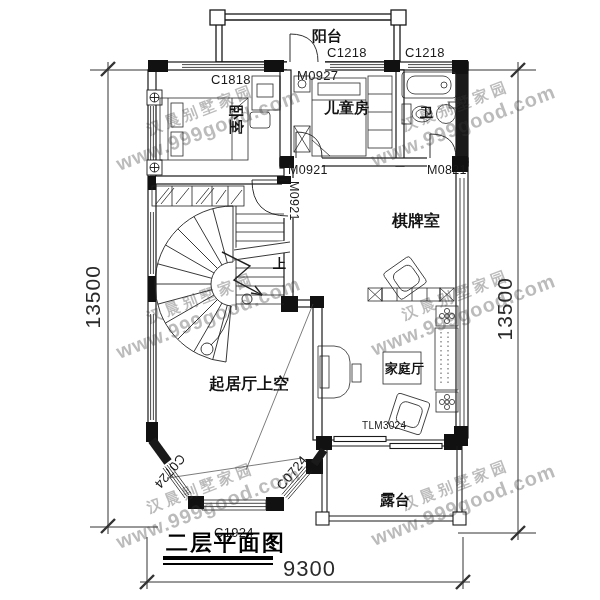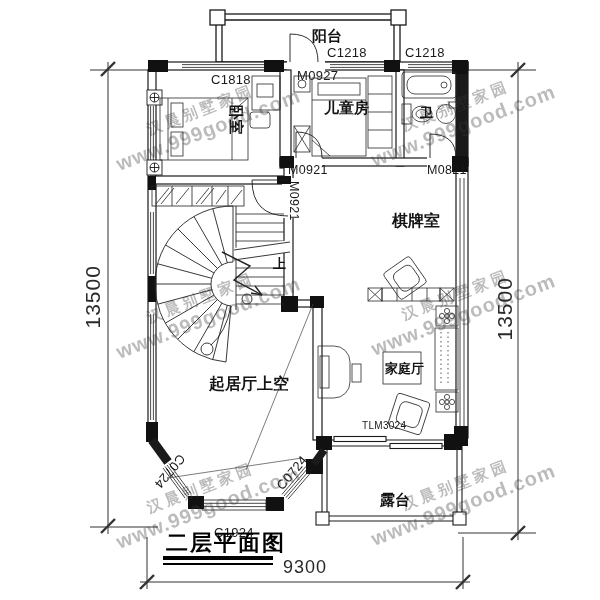--- a/index.html
+++ b/index.html
@@ -396,19 +396,19 @@
   <div class="lbl code" style="left:288px;top:164px;font-size:12.5px;">M0921</div>
   <div class="lbl code" style="left:300px;top:181px;font-size:12.5px;transform:rotate(90deg);transform-origin:left top;">M0921</div>
   <div class="lbl code" style="left:427px;top:164px;font-size:12.5px;">M0821</div>
   <div class="lbl code" style="left:362px;top:421px;font-size:10px;">TLM3024</div>
   <div class="lbl code" style="left:214px;top:526px;">C1924</div>
   <div class="lbl code" style="left:150px;top:465px;transform:rotate(130deg);">C0724</div>
   <div class="lbl code" style="left:272px;top:466px;transform:rotate(-50deg);">C0724</div>
 
   <div class="lbl dim rot90" style="left:62px;top:288px;width:60px;text-align:center;">13500</div>
   <div class="lbl dim rot90" style="left:474px;top:300px;width:60px;text-align:center;">13500</div>
-  <div class="lbl dim" style="left:283px;top:558px;font-size:18px;">9300</div>
+  <div class="lbl dim" style="left:283px;top:558px;font-size:22px;">9300</div>
 
   <div class="lbl title-text" style="left:166px;top:532px;">二层平面图</div>
   <div class="rule" style="left:163px;top:556px;width:110px;height:4px;"></div>
   <div class="rule" style="left:163px;top:563px;width:110px;height:1.5px;"></div>
 
 </div>
 
 </body></html>

